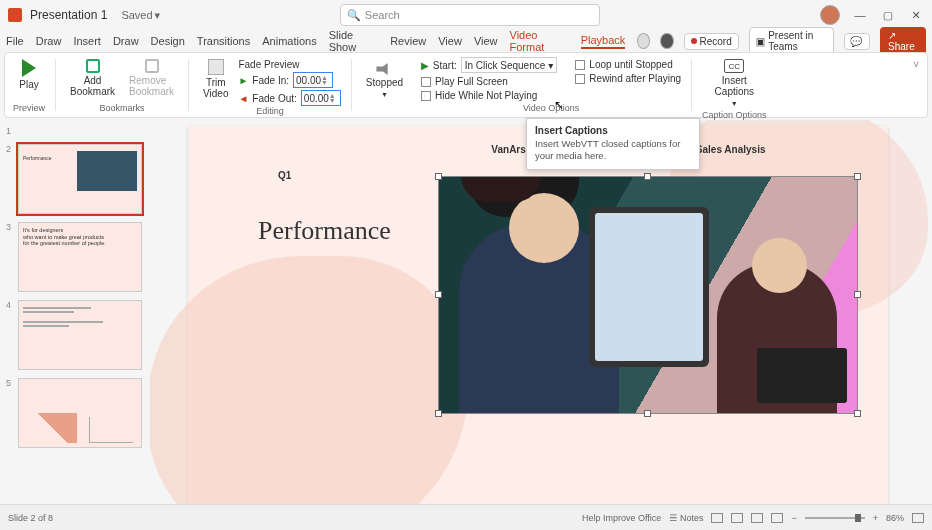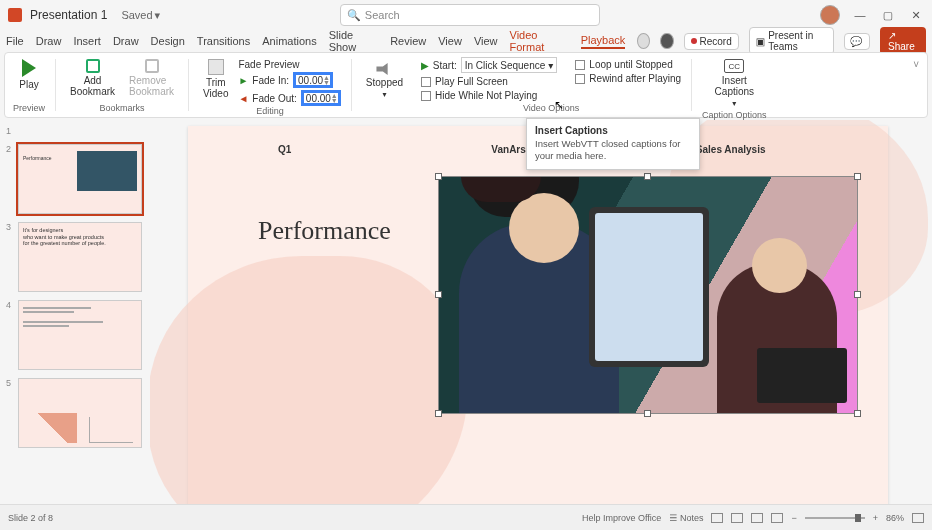--- a/index.html
+++ b/index.html
@@ -36,21 +36,21 @@
 .big-btn.disabled { color:#aaa; }
 .play-tri { width:0; height:0; border-left:14px solid #2a8a2a; border-top:9px solid transparent; border-bottom:9px solid transparent; }
 .bookmark-ico { width:14px; height:14px; border:2px solid #2a6; border-radius:2px; position:relative;}
 .bookmark-ico.grey { border-color:#bbb;}
 .trim-ico { width:16px; height:16px; background:#e6e6e6; border:1px solid #aaa;}
 .vol-ico { width:16px; height:12px; background:#888; clip-path:polygon(0 30%,40% 30%,70% 0,70% 100%,40% 70%,0 70%);}
 .cc-ico { width:20px; height:14px; border:1px solid #555; border-radius:2px; font-size:8px; display:flex; align-items:center; justify-content:center;}
 .fade-row { display:flex; align-items:center; gap:4px; font-size:10px; }
 .arrow-r { color:#2a8a2a; font-size:10px;}
 .arrow-l { color:#c43e1c; font-size:10px;}
-.numbox { width:40px; height:16px; border:3px solid #3b82f6; font-size:10px; padding:0 2px; display:flex; align-items:center; }
+.numbox { width:40px; height:16px; border:1px solid #3b82f6; font-size:10px; padding:0 2px; display:flex; align-items:center; }
 .stepper { font-size:7px; color:#888; line-height:5px;}
 .opt-row { display:flex; align-items:center; gap:4px; font-size:10px;}
 .dd { border:1px solid #ccc; height:16px; font-size:10px; padding:0 3px; display:flex; align-items:center; gap:3px; background:#fff;}
 .chk { width:10px; height:10px; border:1px solid #888; display:inline-block;}
 
 
 .tooltip { position:absolute; left:526px; top:118px; width:174px; background:#fff; border:1px solid #ccc; box-shadow:0 2px 6px rgba(0,0,0,.2); padding:6px 8px; z-index:50; font-size:10px;}
 .tooltip .tt-title { font-weight:600; margin-bottom:2px;}
 .tooltip .tt-body { color:#555; font-size:9.5px; line-height:1.3;}
 
@@ -62,21 +62,21 @@
 .thumb { width:124px; height:70px; background:#fce9e4; border:1px solid #ccc; position:relative; font-size:6px; padding:4px; overflow:hidden;}
 .thumb.selected { outline:2px solid #c43e1c;}
 .thumb .mini-title { font-size:8px; font-weight:600; color:#5a3;}
 .thumb .mini-line { height:2px; background:#aaa; margin:2px 0; width:60%;}
 
 .canvas-area { flex:1; display:flex; align-items:flex-start; justify-content:center; padding:6px 10px 6px 4px; overflow:hidden;}
 .slide { width:700px; height:392px; background:#fdeee9; position:relative; box-shadow:0 1px 3px rgba(0,0,0,.15);}
 .slide .blob { position:absolute; width:320px; height:300px; background:#f6cfc3; border-radius:60% 50% 70% 55%; opacity:.6; left:-40px; top:130px;}
 .slide .blob2 { position:absolute; width:260px; height:220px; background:#f6cfc3; border-radius:55% 70% 50% 65%; opacity:.5; right:-40px; top:-30px;}
 .slide .hdr { position:absolute; top:18px; left:0; right:0; display:flex; font-size:10px; color:#333; font-weight:600;}
-.slide .hdr span:nth-child(1){ margin-left:90px;}
+.slide .hdr span:nth-child(1){ margin-left:90px;margin-top:26px;}
 .slide .hdr span:nth-child(2){ margin-left:200px;}
 .slide .hdr span:nth-child(3){ margin-left:170px;}
 .slide h1 { position:absolute; left:70px; top:90px; font-family:Georgia,serif; font-size:26px; font-weight:400;}
 .slide .body { position:absolute; left:70px; top:130px; width:170px; font-size:10px; line-height:1.5; font-weight:600; color:#333;}
 .video-sel { position:absolute; left:250px; top:50px; width:420px; height:238px; border:1px solid #888;}
 .video-sel .img { width:100%; height:100%; background:linear-gradient(120deg,#1a3b3b 0 35%, #2d5555 35% 60%, #caa 60% 80%, #e8d 80% 100%); position:relative; overflow:hidden;}
 .person1 { position:absolute; left:20px; bottom:0; width:160px; height:190px; background:#2a3a55; border-radius:70px 70px 0 0;}
 .person1::before { content:""; position:absolute; top:-30px; left:50px; width:70px; height:70px; background:#e8c7a8; border-radius:50%;}
 .hair1 { position:absolute; top:-50px; left:30px; width:110px; height:90px; background:#1a1a1a; border-radius:60px 60px 40px 40px;}
 .screen { position:absolute; left:150px; top:30px; width:120px; height:160px; background:#333; border-radius:6px; padding:6px;}

